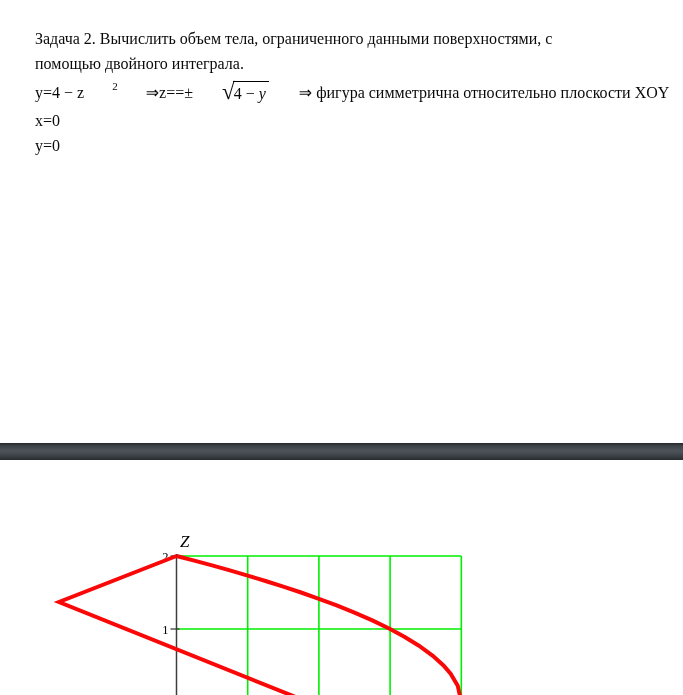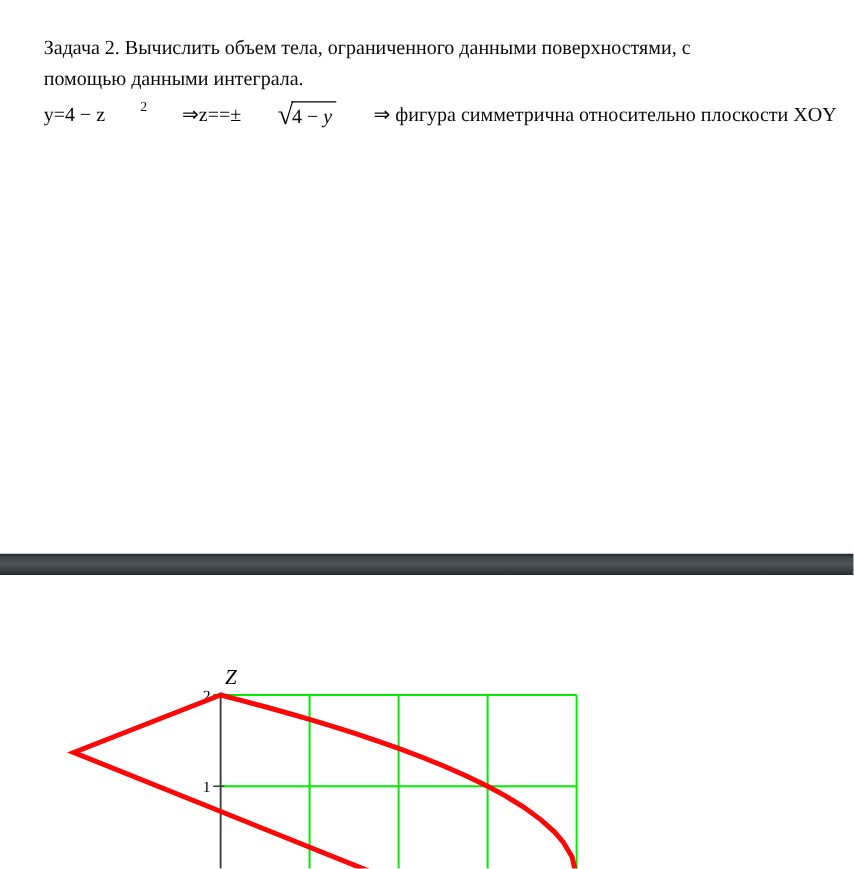--- a/index.html
+++ b/index.html
@@ -19,33 +19,35 @@
     background:linear-gradient(180deg,#23282b 0%,#3e4448 18%,#4d5358 46%,#474d52 58%,#343a3d 84%,#272c2f 100%);}
   #figure-svg{position:absolute;left:0;top:450px;}
 </style>
 </head>
 <body>
 
 <div id="page">
 
   <div class="doc">
     <p>Задача 2. Вычислить объем тела, ограниченного данными поверхностями, с</p>
-    <p>помощью данными интеграла.</p>
+    <p>помощью двойного интеграла.</p>
 
     <div class="formula">
       <span>y=4 − z</span>
         <sup>2</sup>
         <span>⇒z==±</span>
         <span class="sqrt">
           <span class="sqrt-sign">√</span>
           <span class="radicand"><span>4 − </span><span class="var">y</span></span>
         </span>
         <span class="post">⇒ фигура симметрична относительно плоскости XOY</span>
     </div>
 
+    <p>x=0</p>
+    <p>y=0</p>
   </div>
 
   <div class="divider"></div>
 
   <svg id="figure-svg" width="683" height="245">
       <line x1="247.7" y1="106" x2="247.7" y2="245" stroke="#00ef00" stroke-width="1.6"></line>
       <line x1="318.9" y1="106" x2="318.9" y2="245" stroke="#00ef00" stroke-width="1.6"></line>
       <line x1="390.1" y1="106" x2="390.1" y2="245" stroke="#00ef00" stroke-width="1.6"></line>
       <line x1="461.3" y1="106" x2="461.3" y2="245" stroke="#00ef00" stroke-width="1.6"></line>
       <line x1="176.5" y1="106" x2="461.3" y2="106" stroke="#00ef00" stroke-width="1.6"></line>

